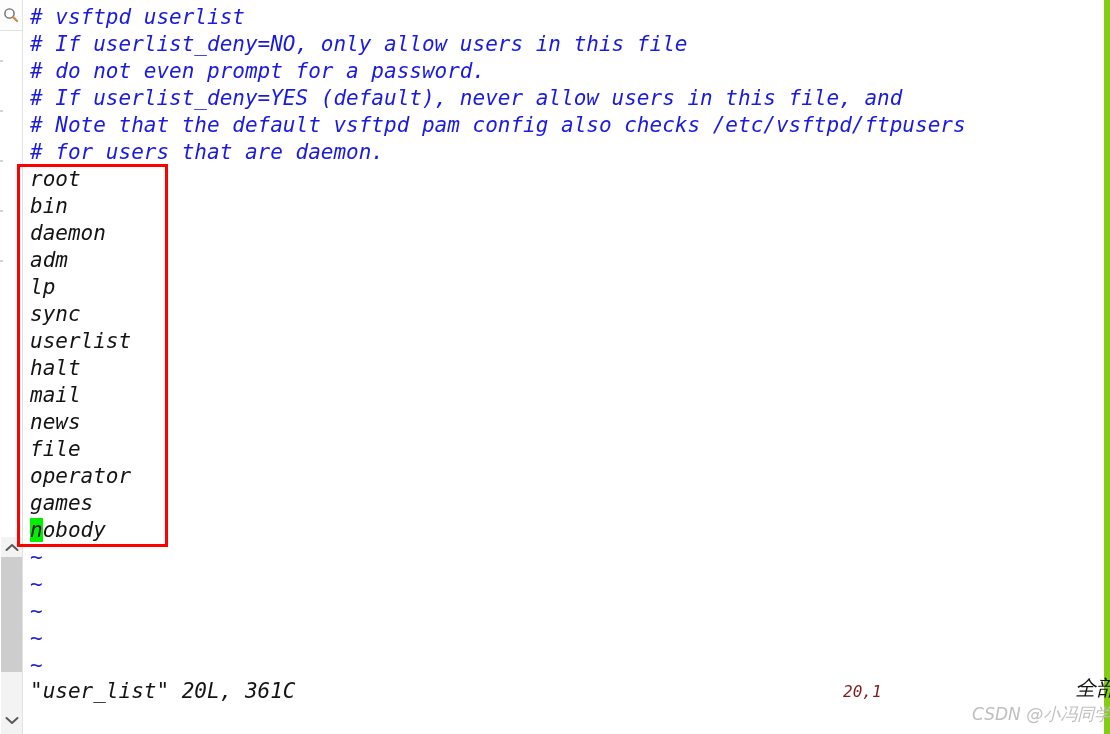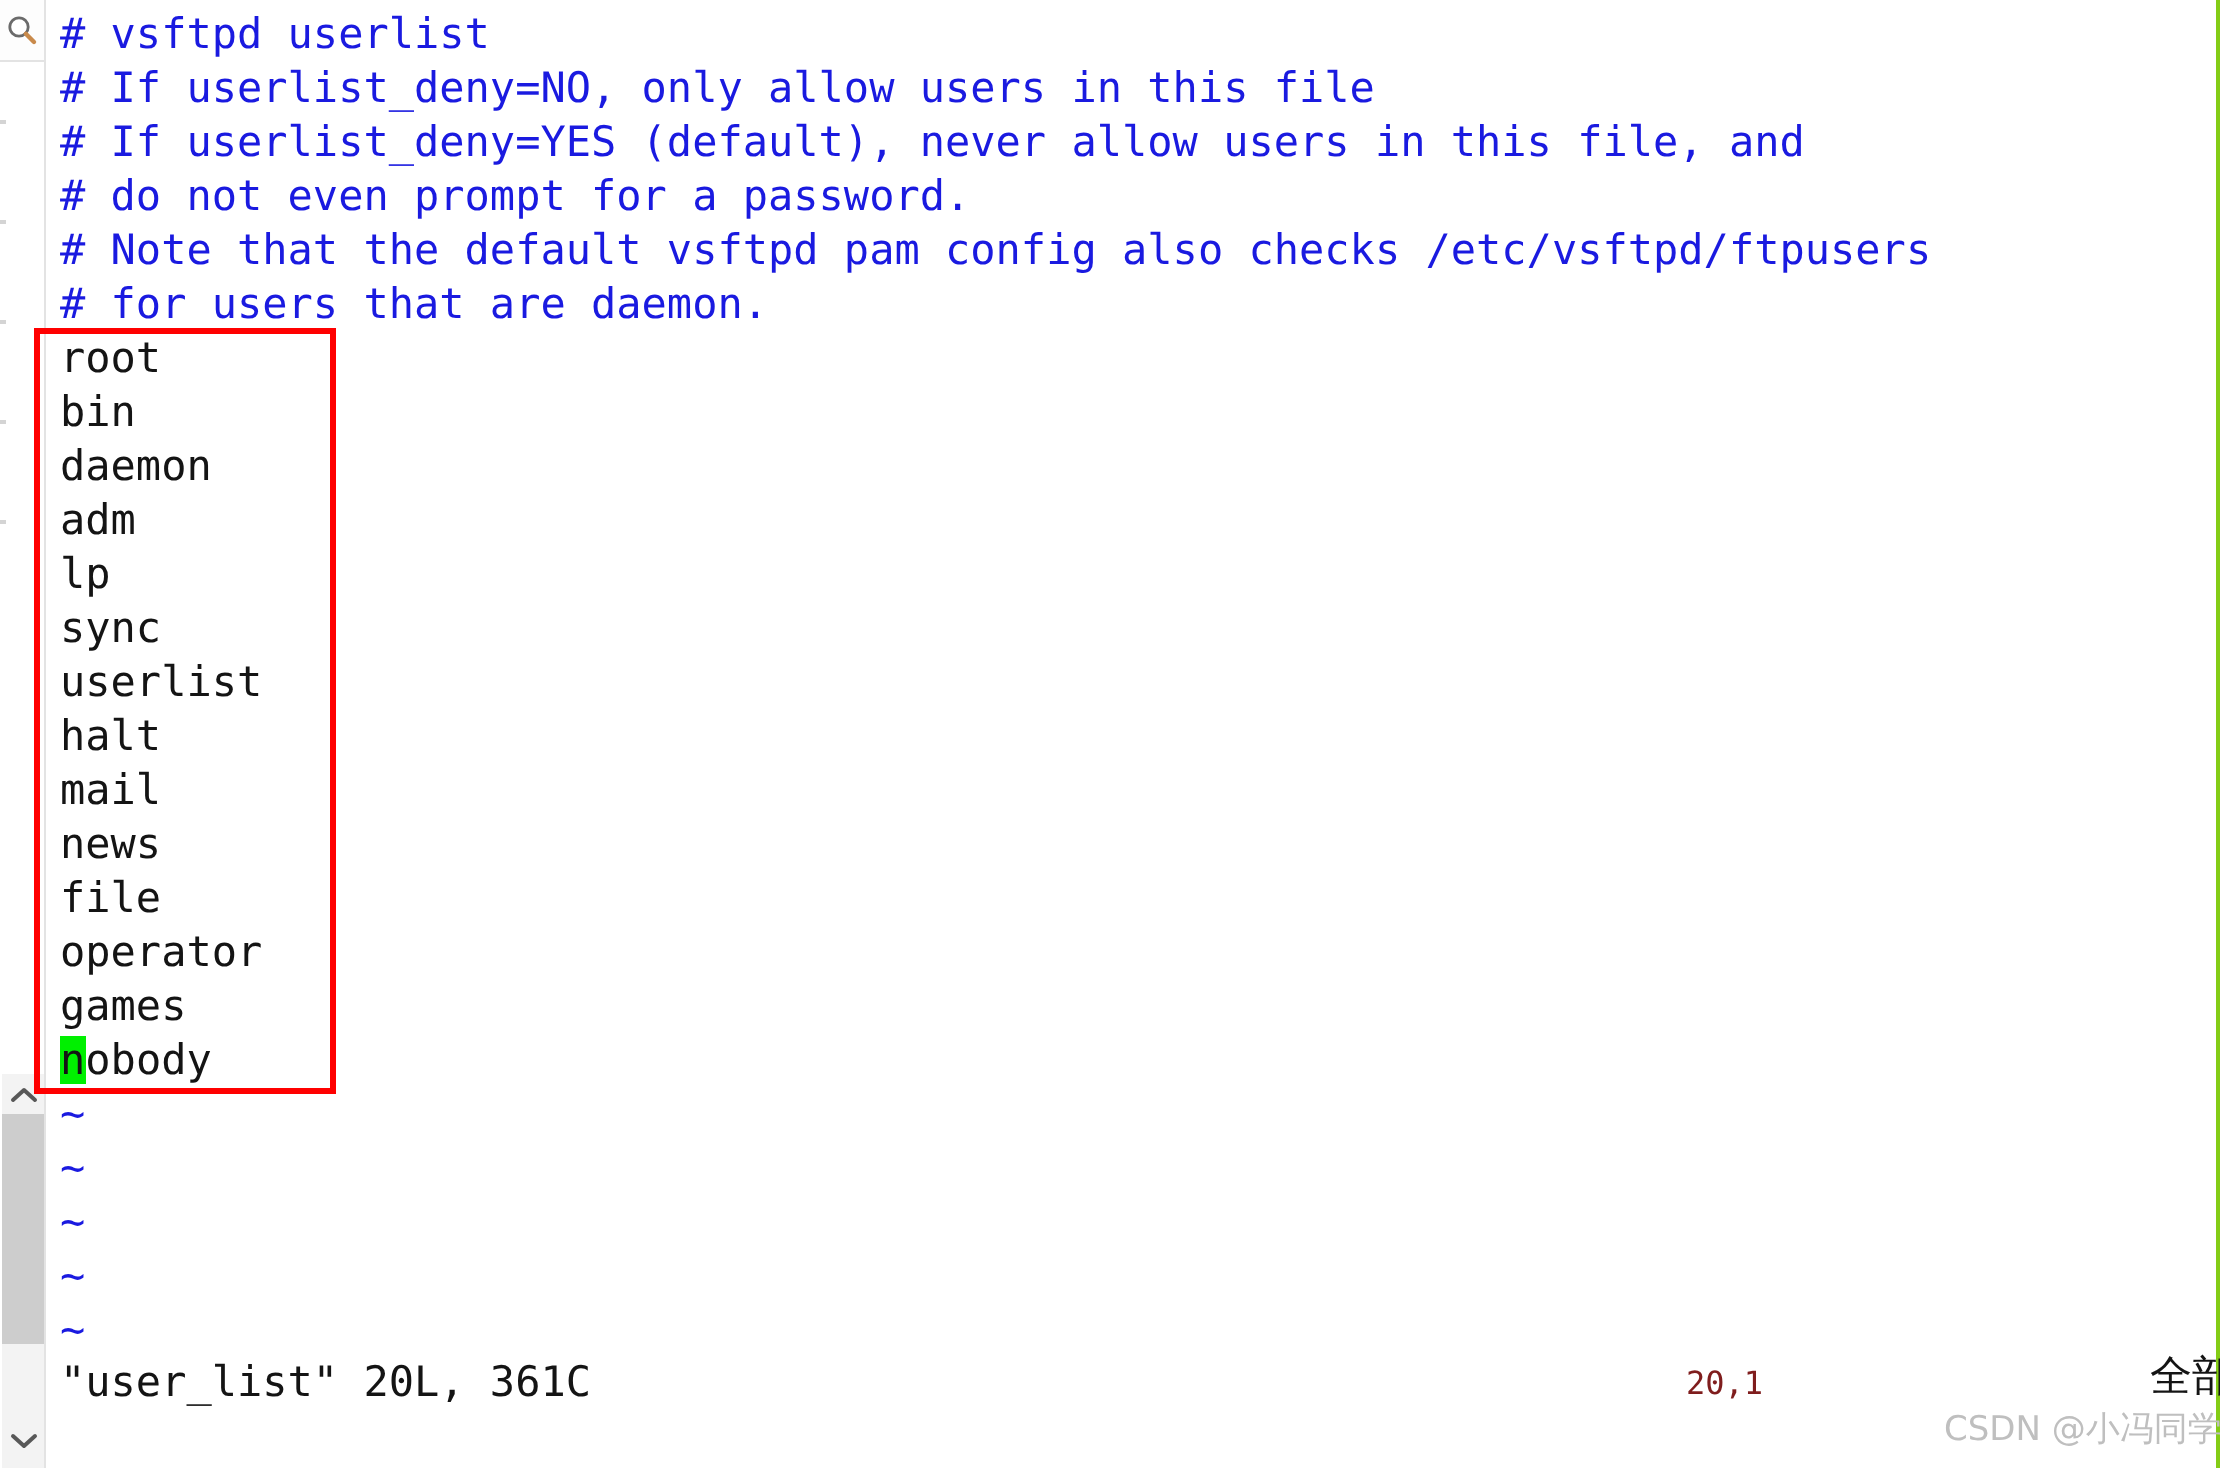--- a/index.html
+++ b/index.html
@@ -14,21 +14,22 @@
     overflow: hidden;
     position: relative;
   }
 
   #screen {
     position: relative;
     width: 1110px;
     height: 734px;
     background: #ffffff;
     box-sizing: border-box;
-    border-right: 2px solid #84cc16;
+    border-right: 6px solid #84cc16;
+    font-style: italic;
   }
 
   
   .gutter {
     position: absolute;
     left: 0;
     top: 0;
     width: 22px;
     height: 734px;
     background: #ffffff;
@@ -221,22 +222,22 @@
             <polyline points="1.5,2 7,7 12.5,2" fill="none" stroke="#585858" stroke-width="2" stroke-linecap="round" stroke-linejoin="round"></polyline>
           </svg>
         </span>
       </div>
     </div>
   </div>
 
   <div id="comment-block">
     <div class="line comment"># vsftpd userlist</div>
     <div class="line comment"># If userlist_deny=NO, only allow users in this file</div>
+    <div class="line comment"># do not even prompt for a password.</div>
     <div class="line comment"># If userlist_deny=YES (default), never allow users in this file, and</div>
-    <div class="line comment"># do not even prompt for a password.</div>
     <div class="line comment"># Note that the default vsftpd pam config also checks /etc/vsftpd/ftpusers</div>
     <div class="line comment"># for users that are daemon.</div>
   </div>
 
   <div id="userlist-block">
     <div class="line username">root</div>
     <div class="line username">bin</div>
     <div class="line username">daemon</div>
     <div class="line username">adm</div>
     <div class="line username">lp</div>

